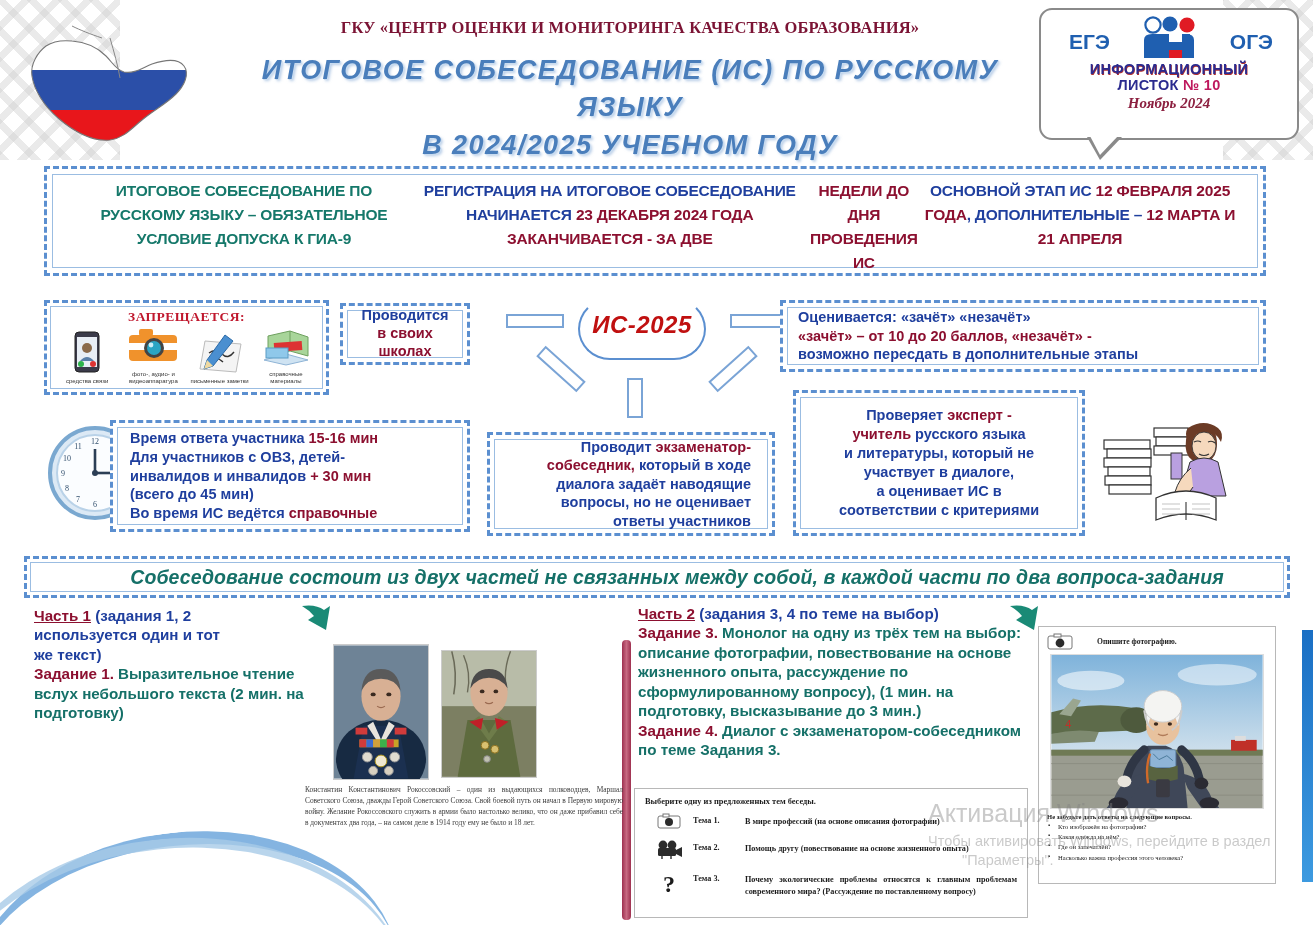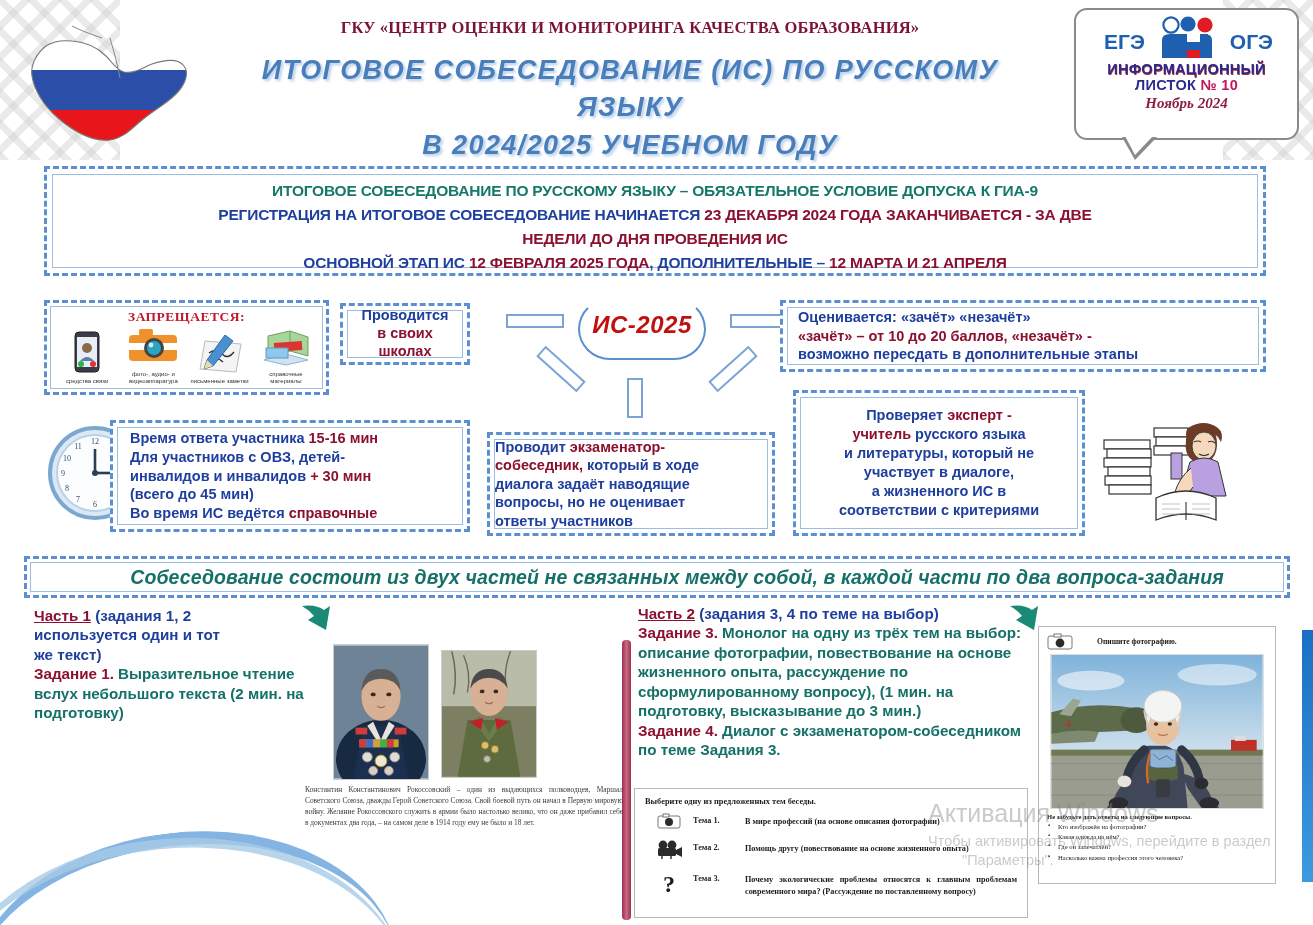--- a/index.html
+++ b/index.html
@@ -36,21 +36,21 @@
   }
   .main-title {
     margin-top: 14px;
     color: #4a7ebb; font-weight: bold; font-size: 27px;
     font-style: italic; letter-spacing: 1.4px; line-height: 1.38;
     text-shadow: 1px 1px 0 #c9dcf0, 2px 2px 3px rgba(120,160,210,.55);
   }
 
   
   .bubble {
-    position: absolute; right: 14px; top: 8px; width: 225px; height: 132px;
+    position: absolute; right: 14px; top: 8px; width: 260px; height: 132px;
     background: #fff; border: 2.5px solid #8a8a8a; border-radius: 13px;
     text-align: center; padding-top: 6px;
   }
   .bubble:after {
     content: ""; position: absolute; left: 46px; bottom: -22px;
     width: 0; height: 0;
     border-left: 13px solid transparent; border-right: 22px solid transparent;
     border-top: 23px solid #8a8a8a;
   }
   .bubble:before {
@@ -83,21 +83,21 @@
     position: absolute;
     border: 3px dashed #5b8fd0;
     background: #fff;
     padding: 6px 10px;
   }
 
   
   #announce { left: 44px; top: 166px; width: 1222px; height: 110px; padding: 5px; }
   .announce-body {
     border: 1px solid #9bbde2; height: 100%;
-    display: flex; flex-direction: column; 
+    display: flex; justify-content: center;
     text-align: center; padding: 4px 20px;
   }
   .ann-line { font-size: 15.5px; font-weight: bold; line-height: 1.55; letter-spacing: -.2px; }
   .cl-green { color: #15786a; }
   .cl-blue  { color: #1f3f9e; }
   .cl-red   { color: #8c1030; }
 
   
   #prohibited { left: 44px; top: 300px; width: 285px; height: 95px; padding: 3px; }
   .proh-inner { border: 1px solid #9bbde2; height: 100%; padding: 2px 3px; }
@@ -149,22 +149,22 @@
   #time-panel { left: 110px; top: 420px; width: 360px; height: 112px; padding: 4px; }
   .time-body {
     border: 1px solid #9bbde2; height: 100%;
     display: flex; flex-direction: column; justify-content: center;
     padding-left: 12px; font-size: 14.5px; font-weight: bold; line-height: 1.3;
   }
 
   #examiner { left: 487px; top: 432px; width: 288px; height: 104px; padding: 4px; }
   .examiner-body {
     border: 1px solid #9bbde2; height: 100%;
-    display: flex; flex-direction: column; justify-content: center; text-align: left;
-    font-size: 14.5px; font-weight: bold; line-height: 1.27; padding: 0 0;
+    display: flex; flex-direction: column; justify-content: center; text-align: right;
+    font-size: 14.5px; font-weight: bold; line-height: 1.27; padding: 0 16px;
   }
 
   #expert { left: 793px; top: 390px; width: 292px; height: 146px; padding: 4px; }
   .expert-body {
     border: 1px solid #9bbde2; height: 100%;
     display: flex; flex-direction: column; justify-content: center; text-align: center;
     font-size: 14.5px; font-weight: bold; line-height: 1.3; padding: 0 4px;
   }
   .girl-reading { position: absolute; left: 1098px; top: 398px; width: 155px; height: 132px; }
 
@@ -486,21 +486,21 @@
 <div class="panel" id="expert">
   <div class="expert-body">
     <div>
       <span class="cl-navy">Проверяет </span><span class="cl-darkred">эксперт  -</span>
     </div>
     <div>
       <span class="cl-darkred">учитель</span><span class="cl-navy"> русского языка</span>
     </div>
     <div class="cl-navy">и литературы, который не</div>
     <div class="cl-navy">участвует в диалоге,</div>
-    <div class="cl-navy">а жизненного ИС в</div>
+    <div class="cl-navy">а оценивает ИС в</div>
     <div class="cl-navy">соответствии с критериями</div>
   </div>
 </div>
 
 <svg class="girl-reading" viewBox="0 0 155 132">
   <g stroke="#333" stroke-width="1.2" fill="#fff">
     <rect x="6" y="42" width="46" height="9"></rect>
       <rect x="9" y="51" width="44" height="9"></rect>
     <rect x="6" y="60" width="47" height="9"></rect>
       <rect x="10" y="69" width="42" height="9"></rect>

